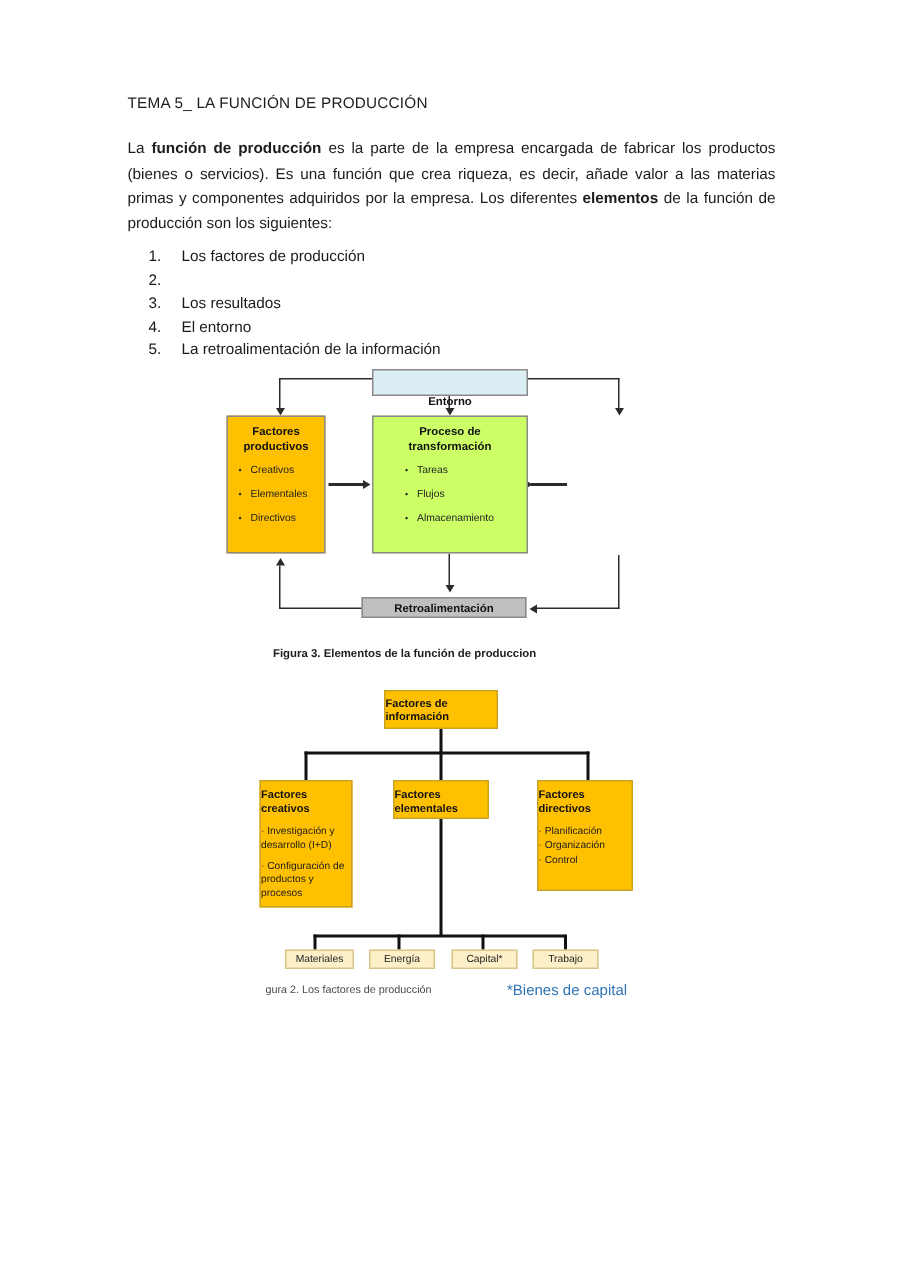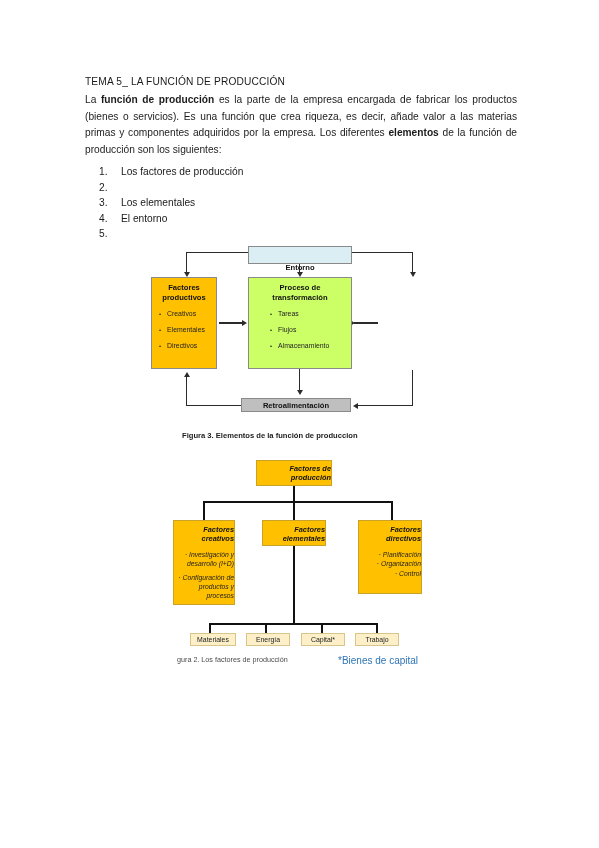--- a/index.html
+++ b/index.html
@@ -23,21 +23,20 @@
 
   
   .doc-title {
     position: absolute;
     left: 85px;
     top: 64px;
     font-size: 10.2px;
     letter-spacing: 0.15px;
     color: #1c1c1c;
     white-space: nowrap;
-    margin-top: 12px;
   }
   .body-para {
     position: absolute;
     left: 85px;
     top: 92px;
     width: 432px;
     font-size: 10.2px;
     line-height: 16.6px;
     text-align: justify;
     color: #1c1c1c;
@@ -109,23 +108,22 @@
     color: #1c1c1c;
     white-space: nowrap;
   }
 
   
   .f2node {
     position: absolute;
     box-sizing: border-box;
     border: 1px solid #c9a227;
     background: #FFC000;
-    text-align: right;
+    text-align: left;
     z-index: 3;
-    font-style: italic;
   }
   .f2node .head {
     font-weight: bold;
     font-size: 7.4px;
     line-height: 9.4px;
     color: #111;
   }
   .f2node .items {
     margin-top: 6px;
     font-size: 6.8px;
@@ -170,28 +168,29 @@
   <div class="num-list">
     <div class="li">
       <span class="num">1.</span>
       <span>Los factores de producción</span>
     </div>
     <div class="li">
       <span class="num">2.</span>
     </div>
     <div class="li">
       <span class="num">3.</span>
-      <span>Los elementales</span>
+      <span>Los resultados</span>
     </div>
     <div class="li">
       <span class="num">4.</span>
       <span>El entorno</span>
     </div>
     <div class="li">
       <span class="num">5.</span>
+      <span>La retroalimentación de la información</span>
     </div>
   </div>
 
   <div class="fig" style="left:0;top:0;width:599px;height:440px;">
 
     <div class="node" style="left:248px;top:246px;width:104px;height:14px;background:#DAEEF3;padding-top:16px;">
       <div class="head">Entorno</div>
     </div>
 
     <div class="line hline" style="left:186px;top:252px;width:63px;"></div>
@@ -265,21 +264,21 @@
     <div class="line hline" style="left:358px;top:405px;width:55px;"></div>
     <div class="arrow ar-left" style="left:353px;top:402.5px;"></div>
 
     <div class="fig-caption" style="left:182px;top:431px;">Figura 3. Elementos de la función de produccion</div>
   </div>
 
   <div class="fig" style="left:0;top:0;width:599px;height:700px;">
 
     <div class="f2node" style="left:256px;top:460px;width:76px;height:26px;padding-top:3px;">
       <div class="head">Factores de</div>
-      <div class="head">producción</div>
+      <div class="head">información</div>
     </div>
 
     <div class="f2line" style="left:293px;top:486px;width:2px;height:16px;"></div>
 
     <div class="f2line" style="left:203px;top:501px;width:190px;height:2px;"></div>
 
     <div class="f2line" style="left:203px;top:501px;width:2px;height:20px;"></div>
     <div class="f2line" style="left:293px;top:501px;width:2px;height:20px;"></div>
     <div class="f2line" style="left:391px;top:501px;width:2px;height:20px;"></div>
 

